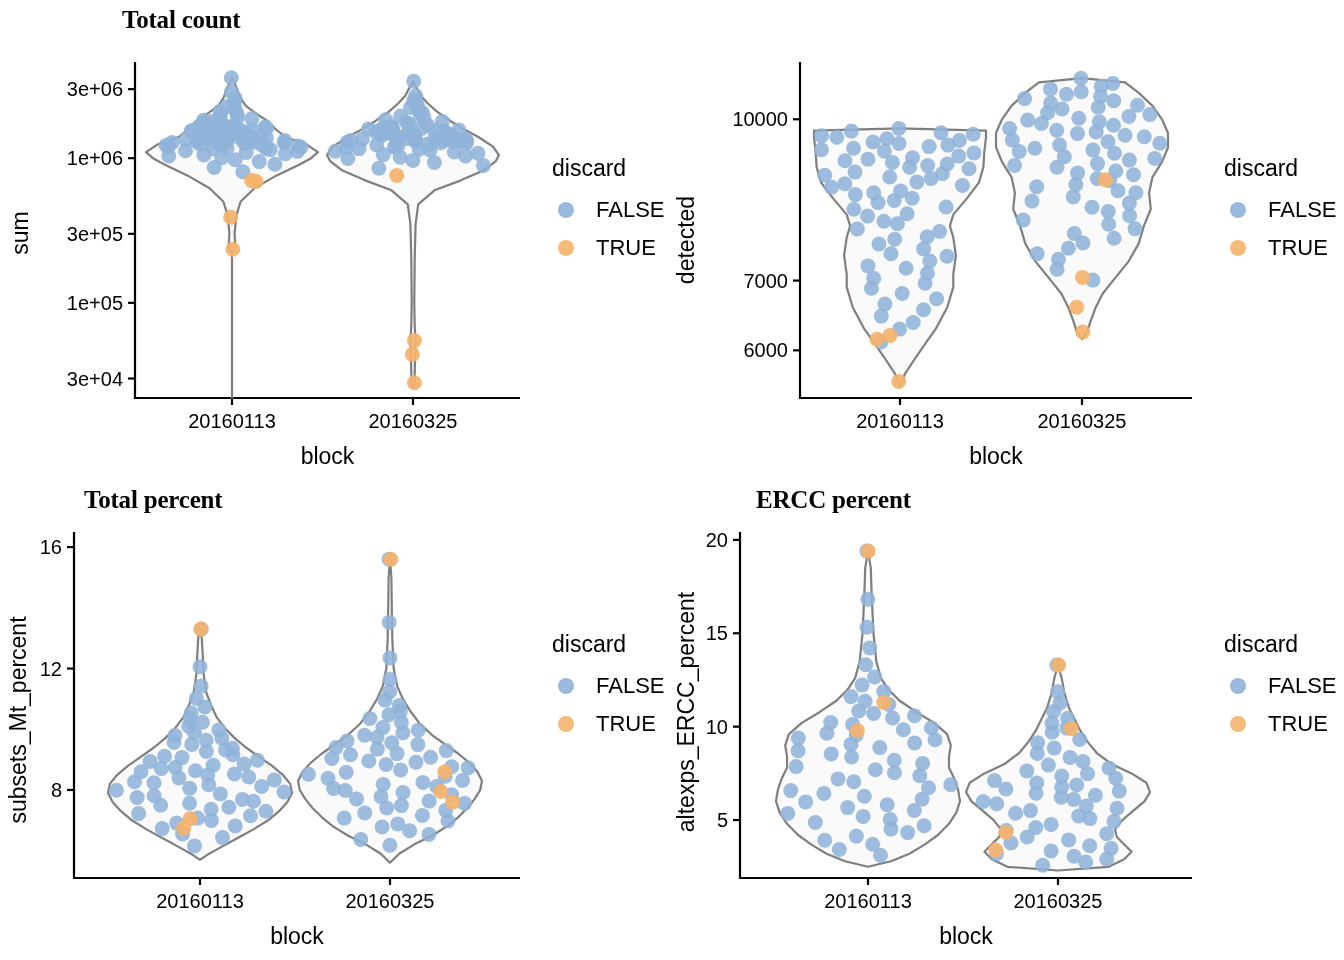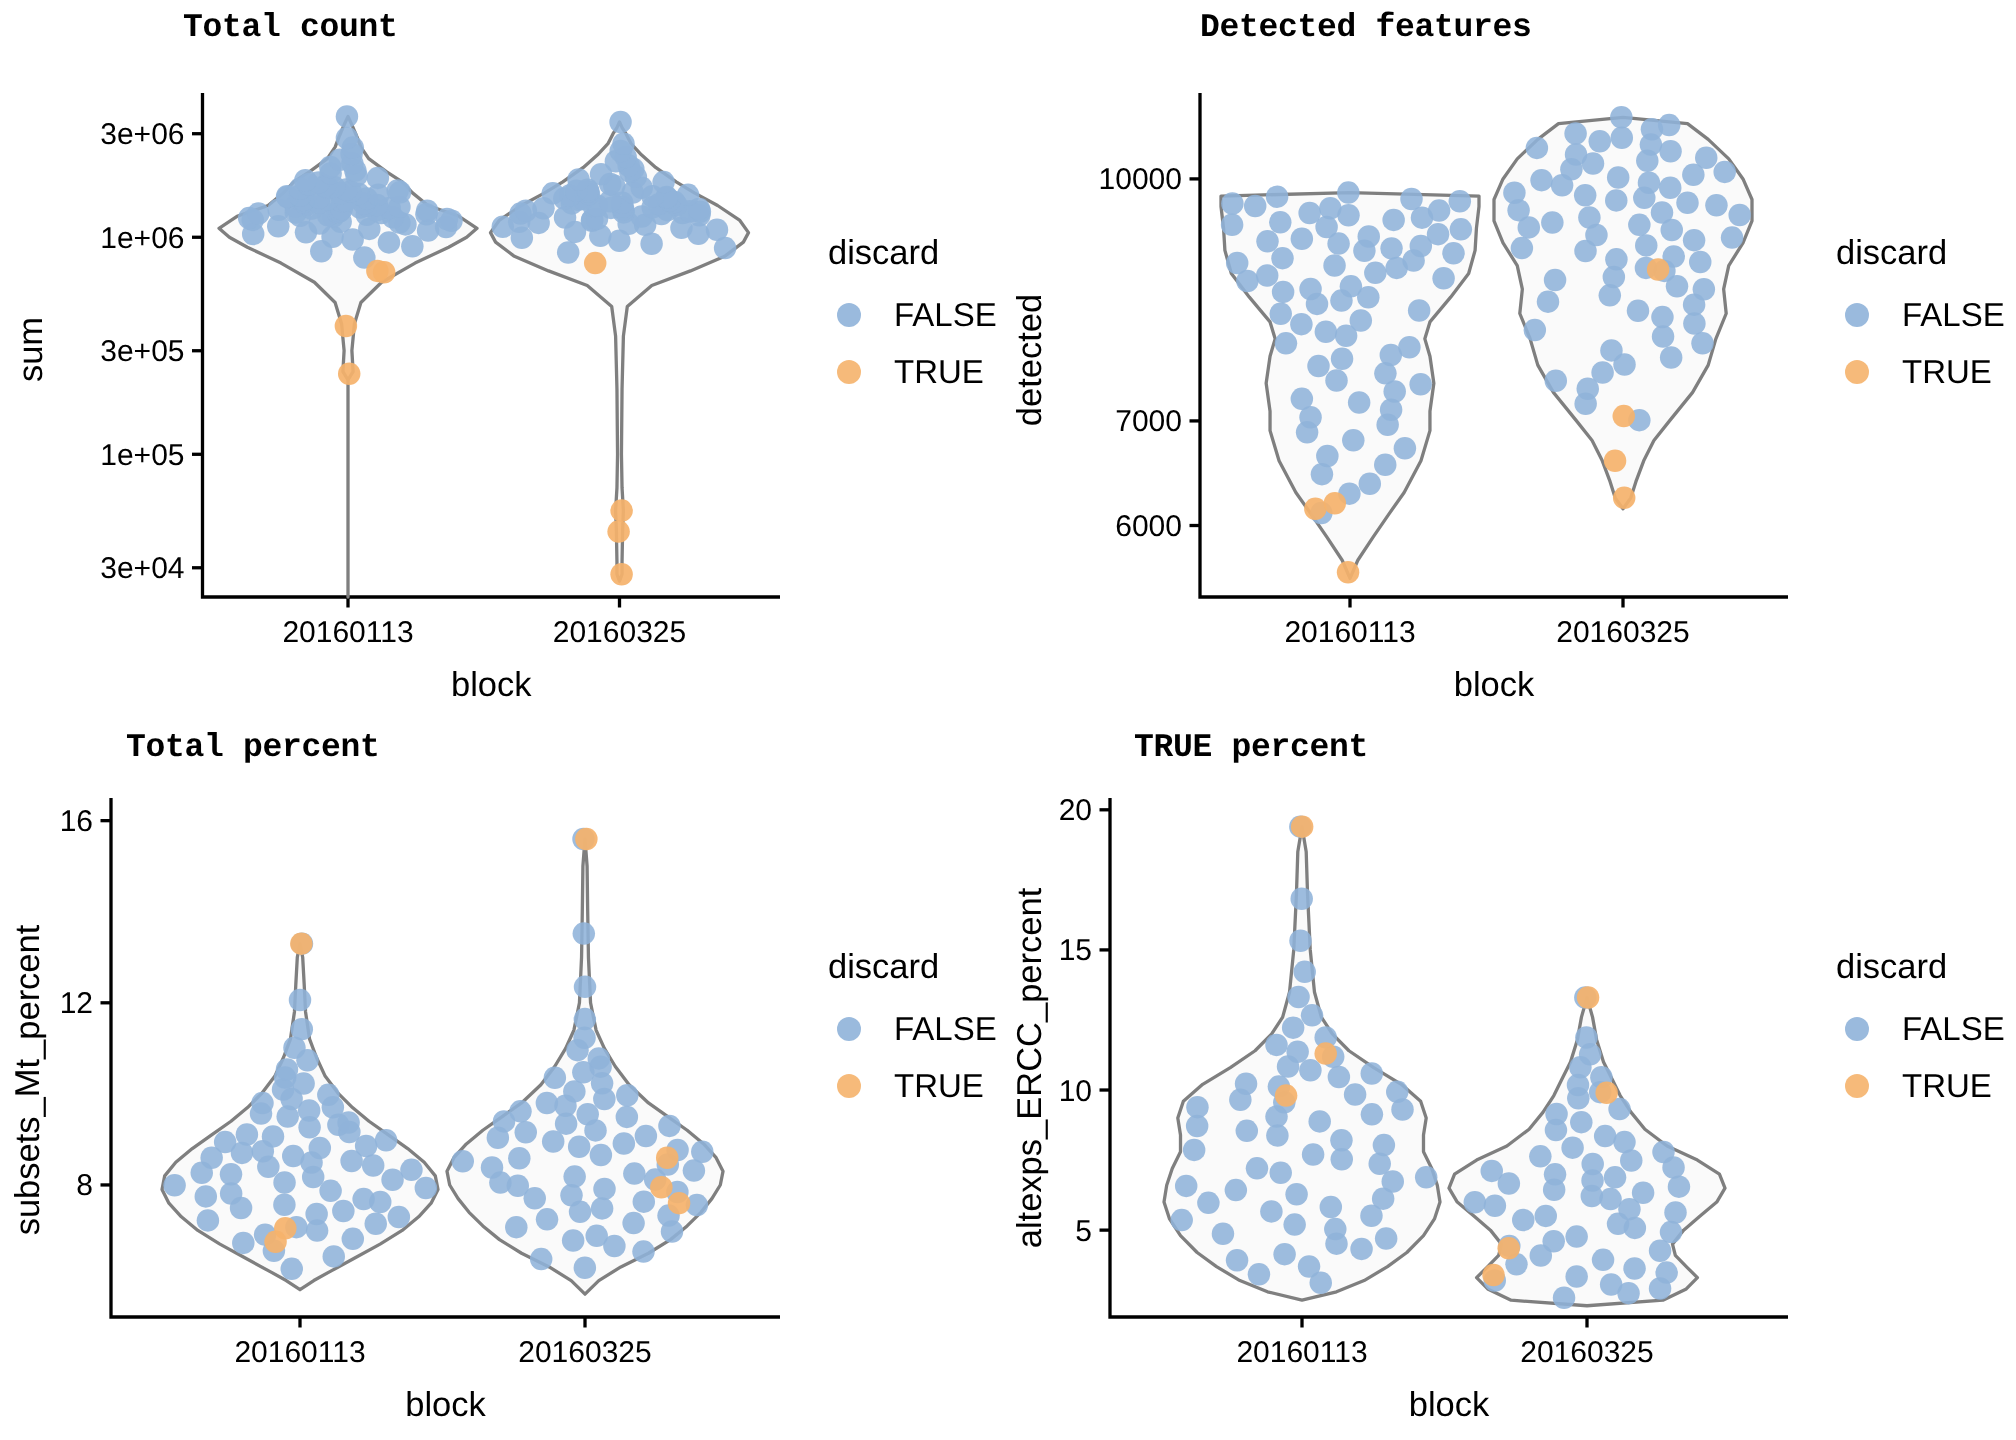--- a/index.html
+++ b/index.html
@@ -23,23 +23,23 @@
     height: 960px;
   }
   .panel {
     position: relative;
     width: 672px;
     height: 480px;
   }
   .panel-title {
     position: absolute;
     top: 6px;
-    font-size: 22px;
+    font-size: 25px;
     font-weight: bold;
-    font-family: Liberation Mono, monospace;
+    font-family: Liberation Serif, serif;
     letter-spacing: -0.2px;
     white-space: nowrap;
   }
   .panel-svg {
     position: absolute;
     left: 0;
     top: 0;
   }
   .axis-text {
     font-family: "Liberation Sans", sans-serif;
@@ -271,21 +271,20 @@
         <circle class="pt" cx="414.4" cy="382.8" r="7.5" fill="#f5b26b" fill-opacity="0.92"></circle>
         <text class="legend-title" x="552" y="176">discard</text>
         <circle cx="566" cy="210" r="8" fill="#8fb3d9" fill-opacity="0.9"></circle>
         <text class="legend-label" x="596" y="217">FALSE</text>
         <circle cx="566" cy="248" r="8" fill="#f5b26b" fill-opacity="0.9"></circle>
         <text class="legend-label" x="596" y="255">TRUE</text>
       </svg>
   </div>
 
   <div class="panel">
-    <div class="panel-title" style="left:128px">Detected features</div>
     <svg class="panel-svg" width="672" height="480" viewBox="0 0 672 480" id="svg-1">
         <path class="axis-line" d="M 128 62 L 128 398 L 520 398"></path>
         <line class="tick-mark" x1="121" y1="119.26484738005252" x2="128" y2="119.26484738005252"></line>
         <text class="axis-text" x="116" y="126.26484738005252" text-anchor="end">10000</text>
         <line class="tick-mark" x1="121" y1="280.60869881338294" x2="128" y2="280.60869881338294"></line>
         <text class="axis-text" x="116" y="287.60869881338294" text-anchor="end">7000</text>
         <line class="tick-mark" x1="121" y1="350.3395975127552" x2="128" y2="350.3395975127552"></line>
         <text class="axis-text" x="116" y="357.3395975127552" text-anchor="end">6000</text>
         <line class="tick-mark" x1="228" y1="398" x2="228" y2="405"></line>
         <text class="axis-text" x="228" y="428" text-anchor="middle">20160113</text>
@@ -596,21 +595,21 @@
         <circle class="pt" cx="452.7" cy="322.1" r="7.5" fill="#f5b26b" fill-opacity="0.92"></circle>
         <text class="legend-title" x="552" y="172">discard</text>
         <circle cx="566" cy="206" r="8" fill="#8fb3d9" fill-opacity="0.9"></circle>
         <text class="legend-label" x="596" y="213">FALSE</text>
         <circle cx="566" cy="244" r="8" fill="#f5b26b" fill-opacity="0.9"></circle>
         <text class="legend-label" x="596" y="251">TRUE</text>
       </svg>
   </div>
 
   <div class="panel">
-    <div class="panel-title" style="left:84px">TRUE percent</div>
+    <div class="panel-title" style="left:84px">ERCC percent</div>
     <svg class="panel-svg" width="672" height="480" viewBox="0 0 672 480" id="svg-3">
         <path class="axis-line" d="M 68 52 L 68 398 L 520 398"></path>
         <line class="tick-mark" x1="61" y1="59.86813186813191" x2="68" y2="59.86813186813191"></line>
         <text class="axis-text" x="56" y="66.86813186813191" text-anchor="end">20</text>
         <line class="tick-mark" x1="61" y1="153.2747252747253" x2="68" y2="153.2747252747253"></line>
         <text class="axis-text" x="56" y="160.2747252747253" text-anchor="end">15</text>
         <line class="tick-mark" x1="61" y1="246.68131868131871" x2="68" y2="246.68131868131871"></line>
         <text class="axis-text" x="56" y="253.68131868131871" text-anchor="end">10</text>
         <line class="tick-mark" x1="61" y1="340.0879120879121" x2="68" y2="340.0879120879121"></line>
         <text class="axis-text" x="56" y="347.0879120879121" text-anchor="end">5</text>

